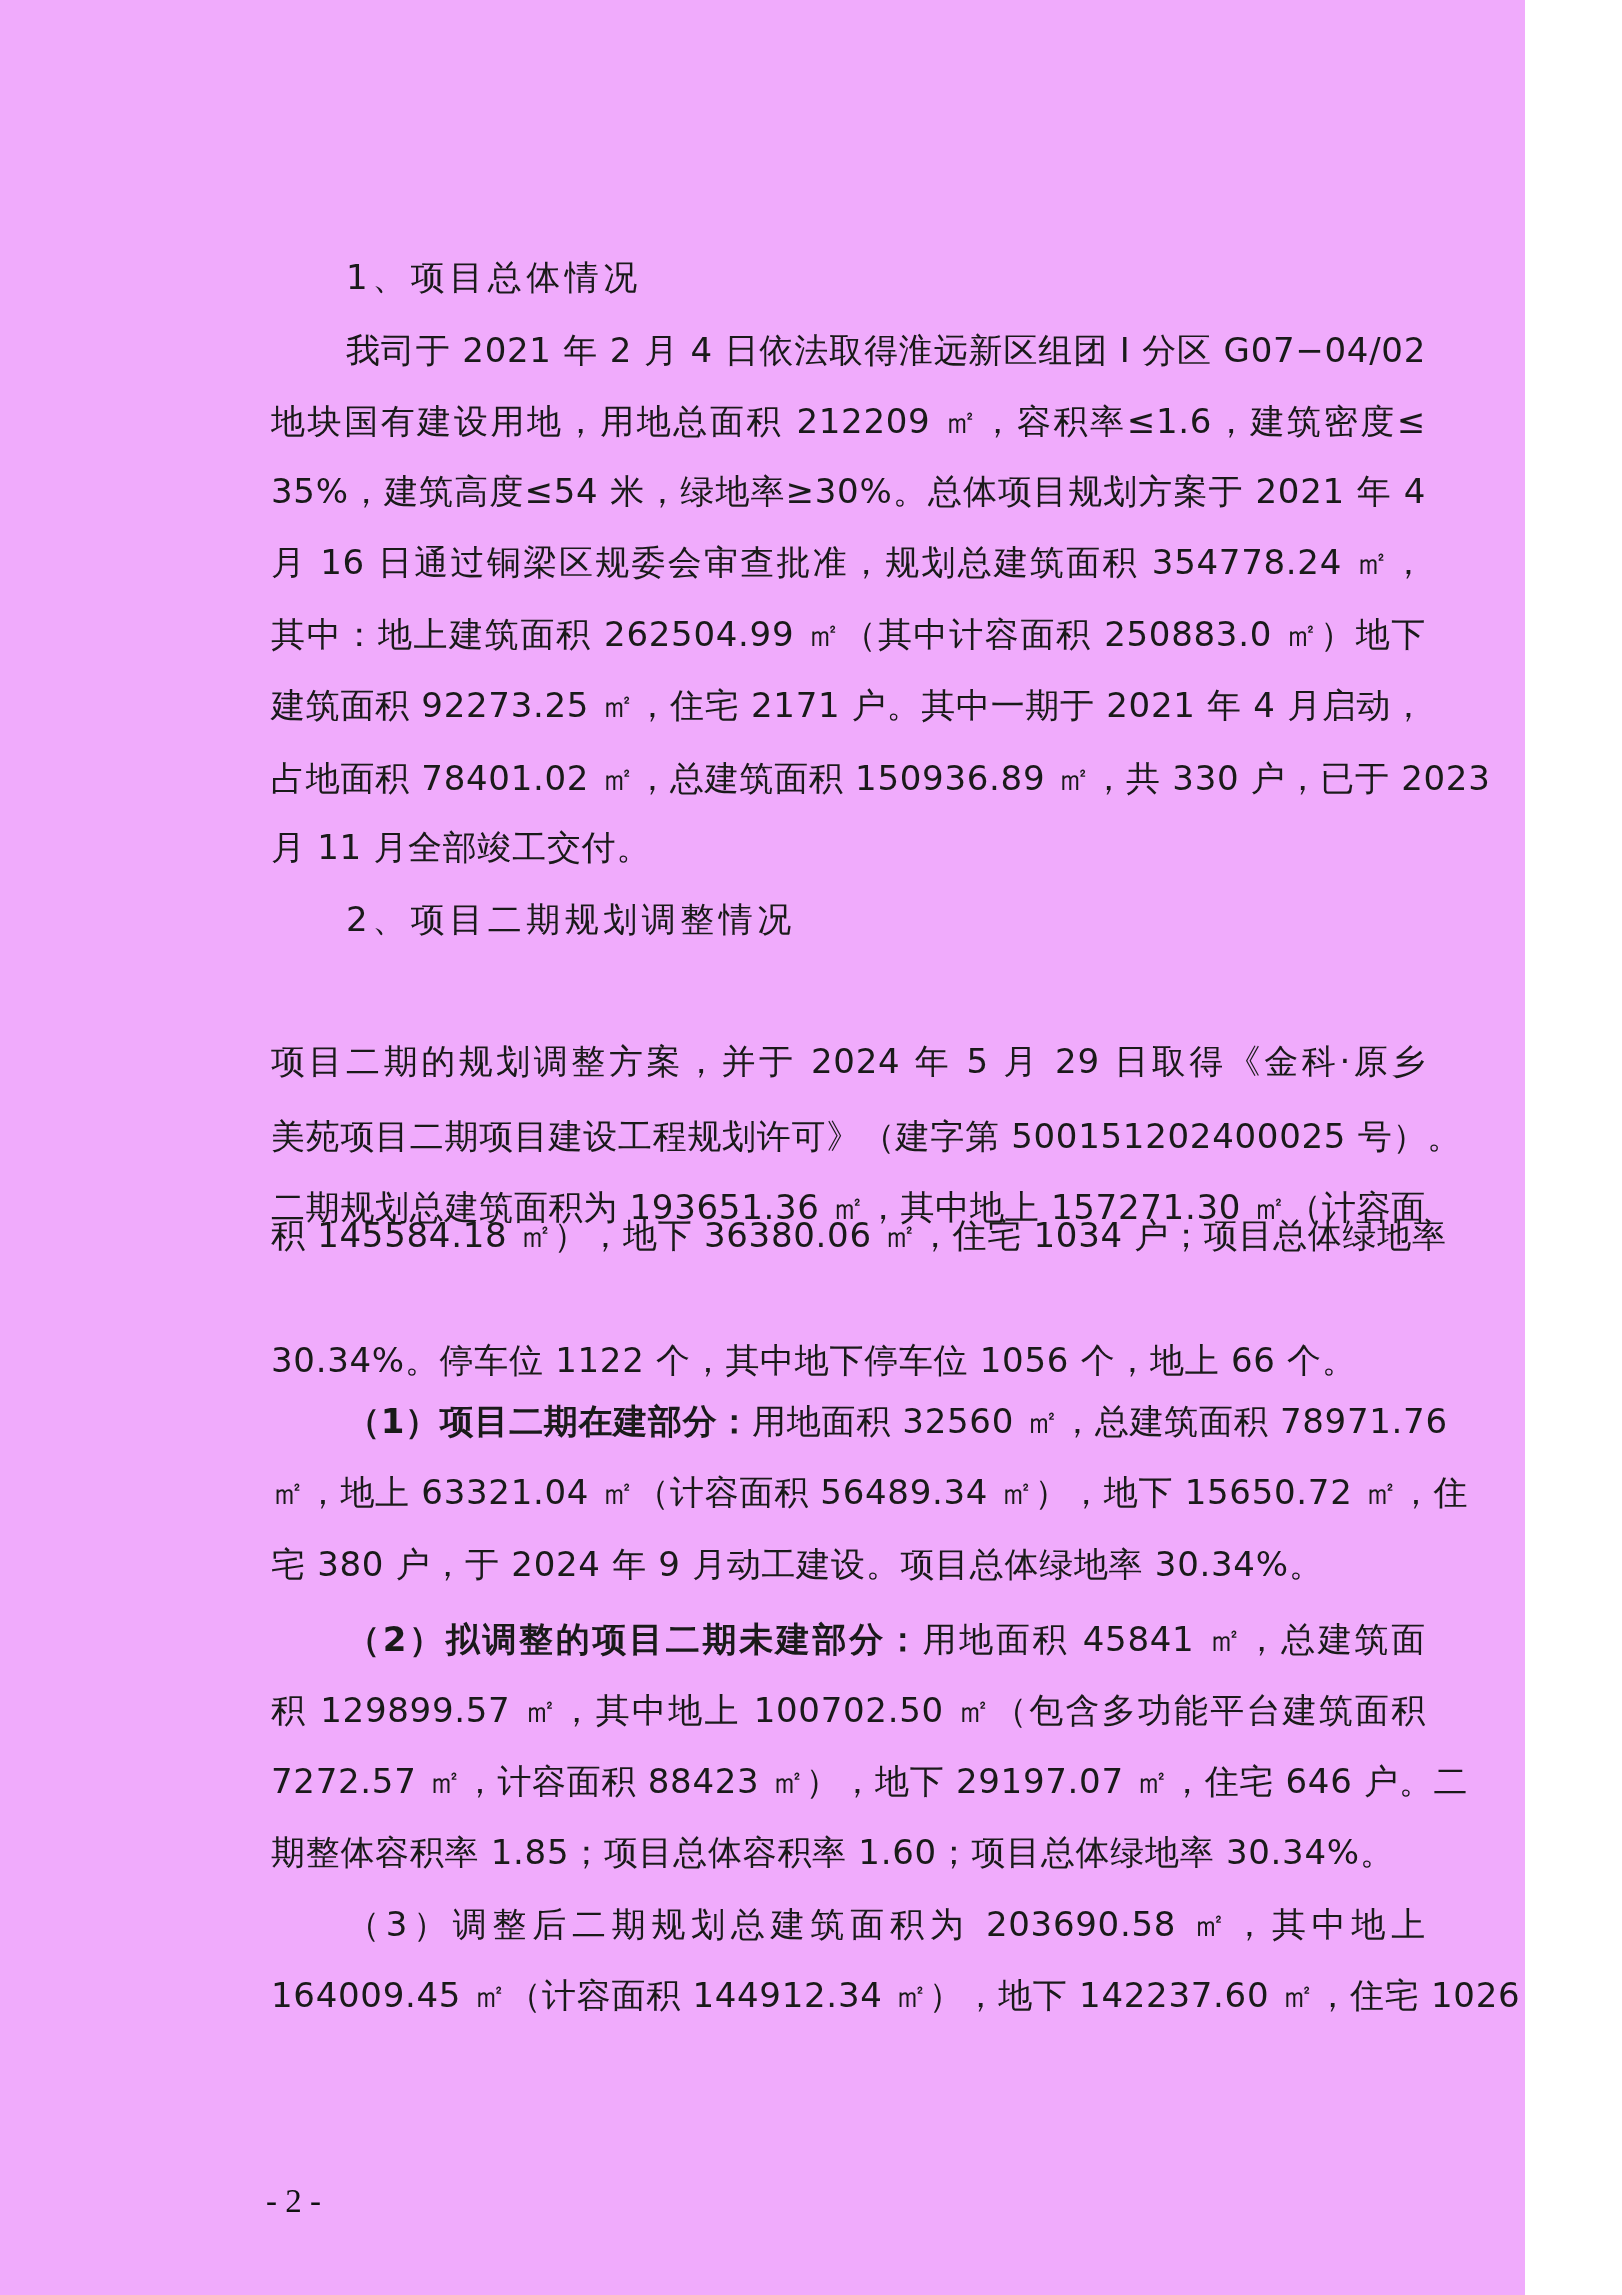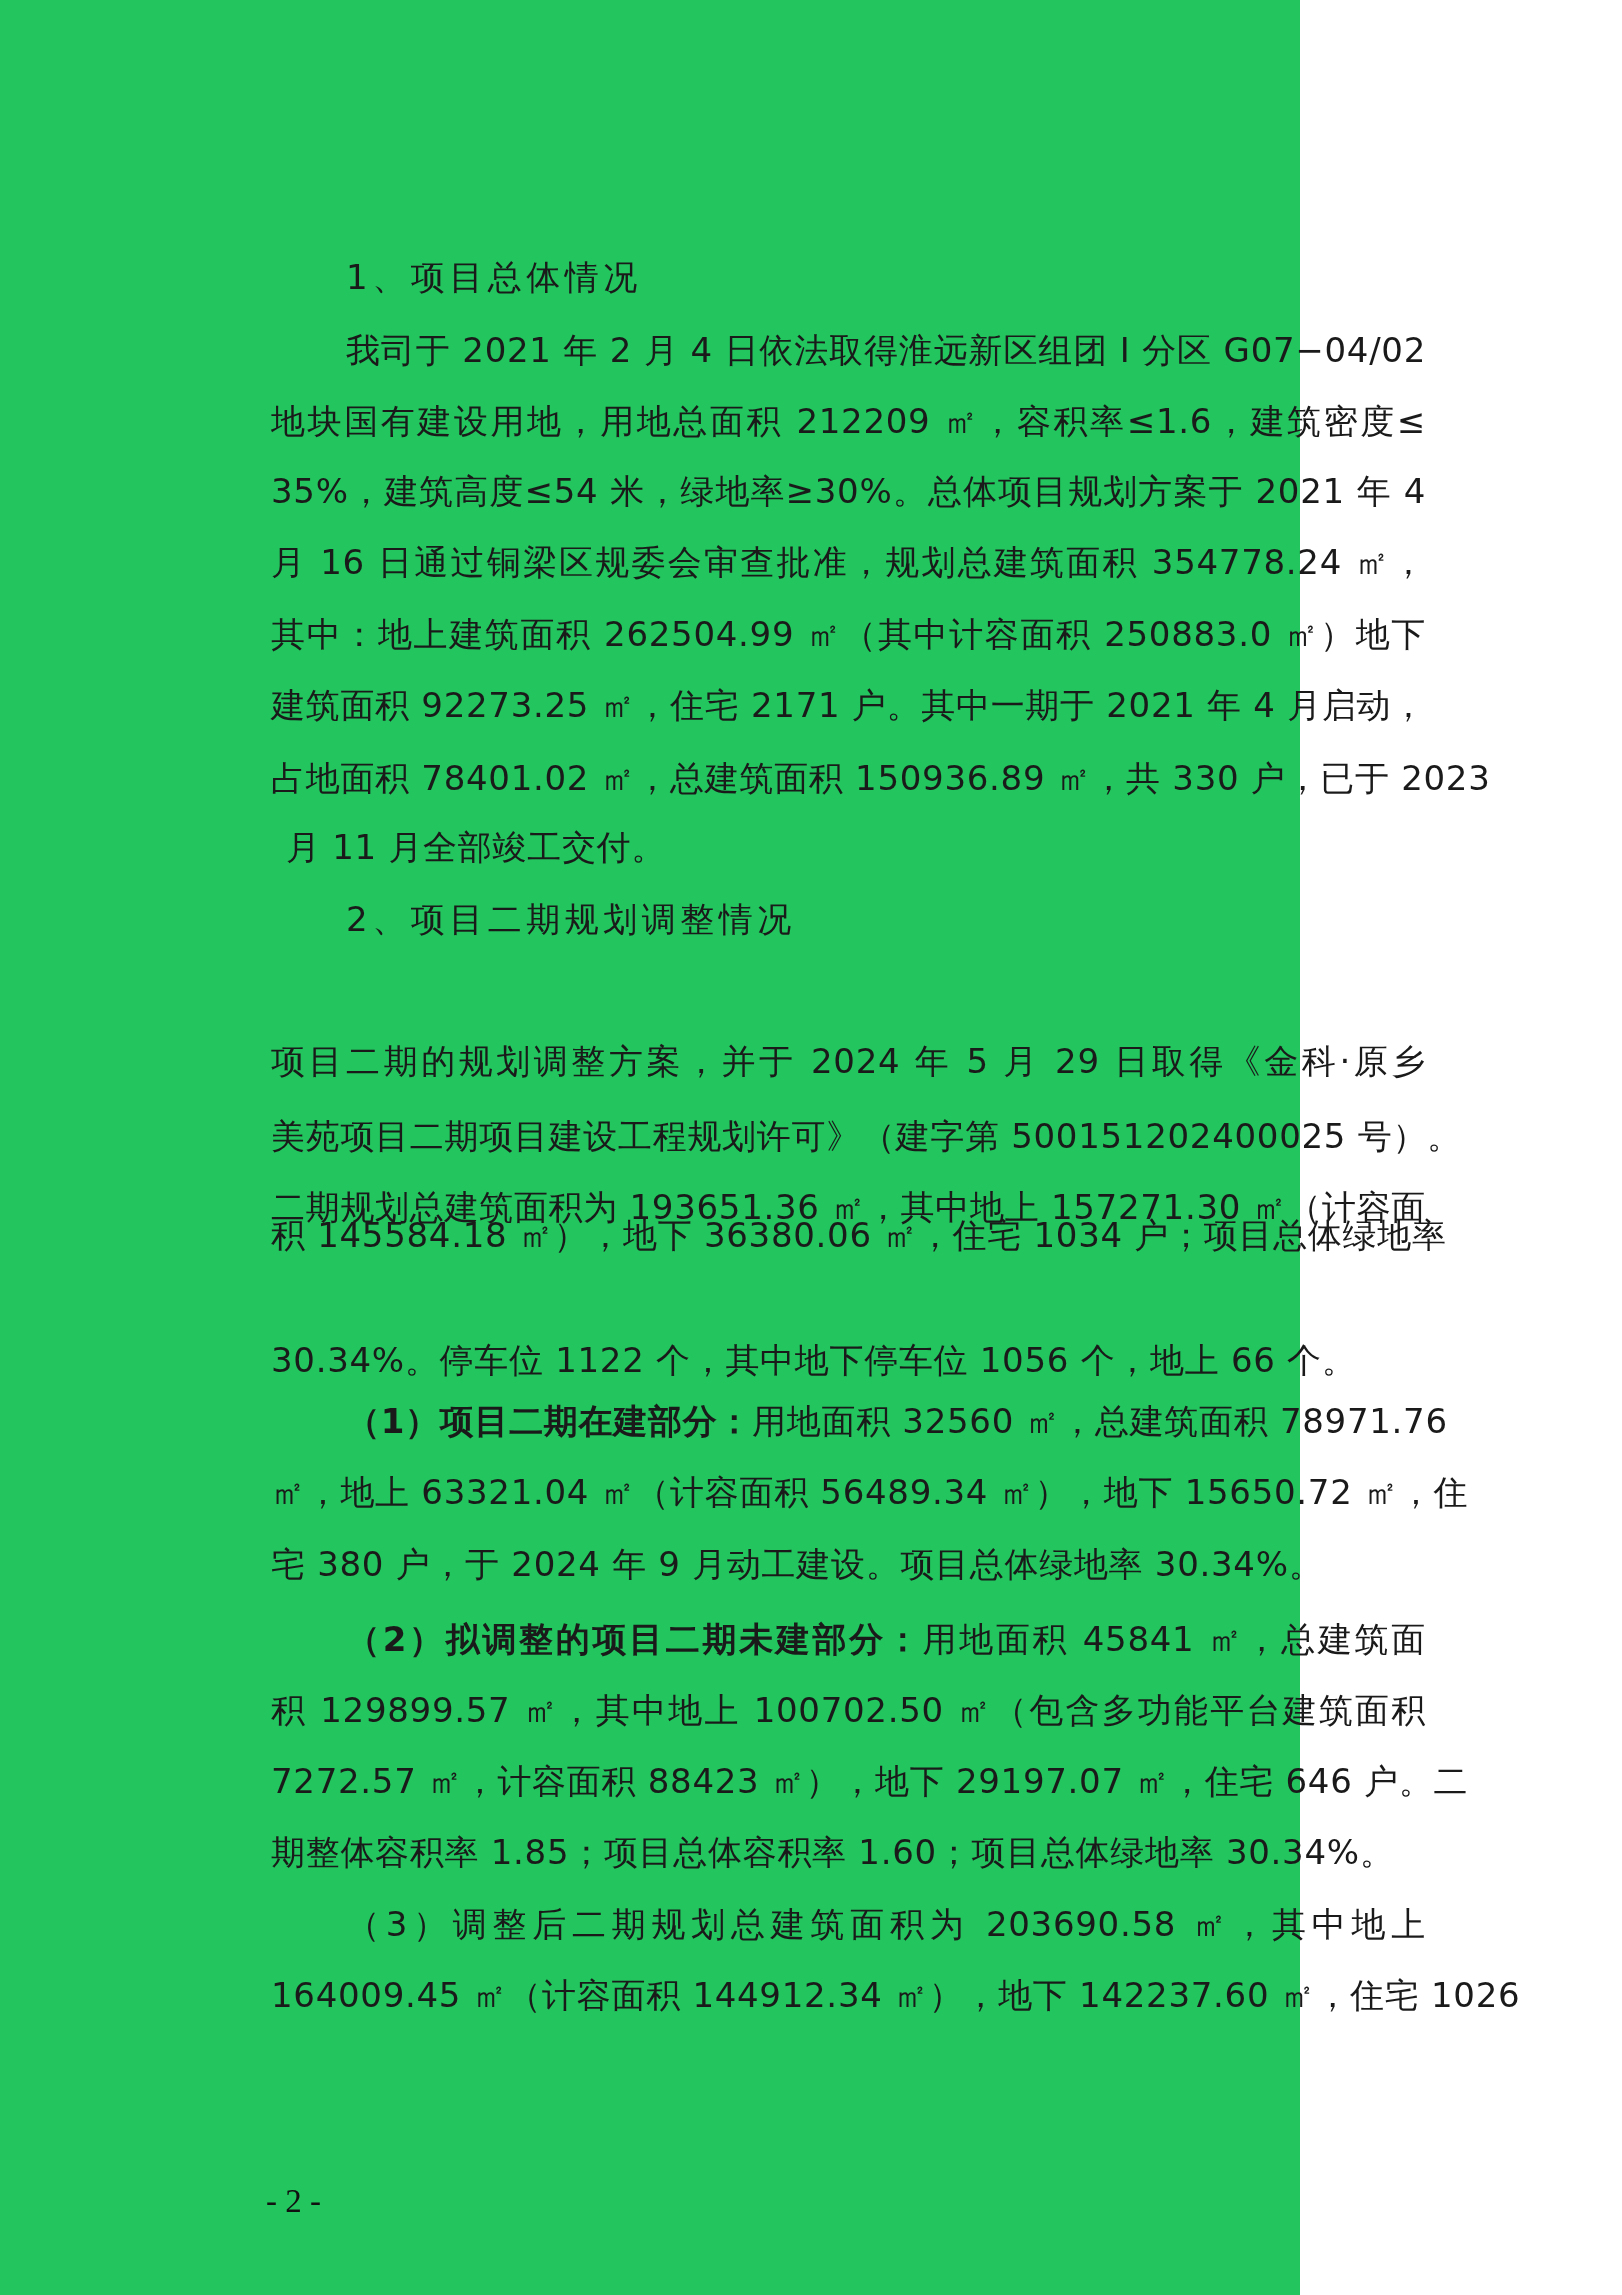--- a/index.html
+++ b/index.html
@@ -11,23 +11,23 @@
       width: 1623px;
       height: 2295px;
       position: relative;
       overflow: hidden;
       font-family: "DejaVu Sans", "Liberation Sans", sans-serif;
       color: #1a1a1a;
     }
     .page {
       position: absolute;
       left: 0; top: 0;
-      width: 1300px;
+      width: 1525px;
       height: 2295px;
-      background: #22c55e;
+      background: #f0abfc;
     }
     .line {
       position: absolute;
       left: 271px;
       width: 1155px;
       height: 72px;
       font-size: 34px;
       line-height: 72px;
       white-space: nowrap;
       text-align: justify;
@@ -64,21 +64,21 @@
 <div class="page">
 
   <div class="line indent heading" style="top:241px;">1、项目总体情况</div>
   <div class="line indent" style="top:314px;">我司于 2021 年 2 月 4 日依法取得淮远新区组团 I 分区 G07−04/02</div>
   <div class="line" style="top:385px;">地块国有建设用地，用地总面积 212209 ㎡，容积率≤1.6，建筑密度≤</div>
   <div class="line" style="top:455px;">35%，建筑高度≤54 米，绿地率≥30%。总体项目规划方案于 2021 年 4</div>
   <div class="line" style="top:526px;">月 16 日通过铜梁区规委会审查批准，规划总建筑面积 354778.24 ㎡，</div>
   <div class="line" style="top:598px;">其中：地上建筑面积 262504.99 ㎡（其中计容面积 250883.0 ㎡）地下</div>
   <div class="line" style="top:669px;">建筑面积 92273.25 ㎡，住宅 2171 户。其中一期于 2021 年 4 月启动，</div>
   <div class="line" style="top:742px;">占地面积 78401.02 ㎡，总建筑面积 150936.89 ㎡，共 330 户，已于 2023</div>
-  <div class="line last" style="top:811px;margin-left:15px;">月 11 月全部竣工交付。</div>
+  <div class="line last" style="top:811px;">月 11 月全部竣工交付。</div>
 
   <div class="line indent heading" style="top:883px;">2、项目二期规划调整情况</div>
   <div class="line" style="top:1025px;">项目二期的规划调整方案，并于 2024 年 5 月 29 日取得《金科·原乡</div>
   <div class="line" style="top:1100px;">美苑项目二期项目建设工程规划许可》（建字第 500151202400025 号）。</div>
   <div class="line" style="top:1171px;">二期规划总建筑面积为 193651.36 ㎡，其中地上 157271.30 ㎡（计容面</div>
   <div class="line" style="top:1199px;">积 145584.18 ㎡），地下 36380.06 ㎡，住宅 1034 户；项目总体绿地率</div>
   <div class="line last" style="top:1324px;">30.34%。停车位 1122 个，其中地下停车位 1056 个，地上 66 个。</div>
 
   <div class="line indent" style="top:1385px;"><span class="bold">（1）项目二期在建部分：</span><span>用地面积 32560 ㎡，总建筑面积 78971.76</span></div>
   <div class="line" style="top:1456px;">㎡，地上 63321.04 ㎡（计容面积 56489.34 ㎡），地下 15650.72 ㎡，住</div>

